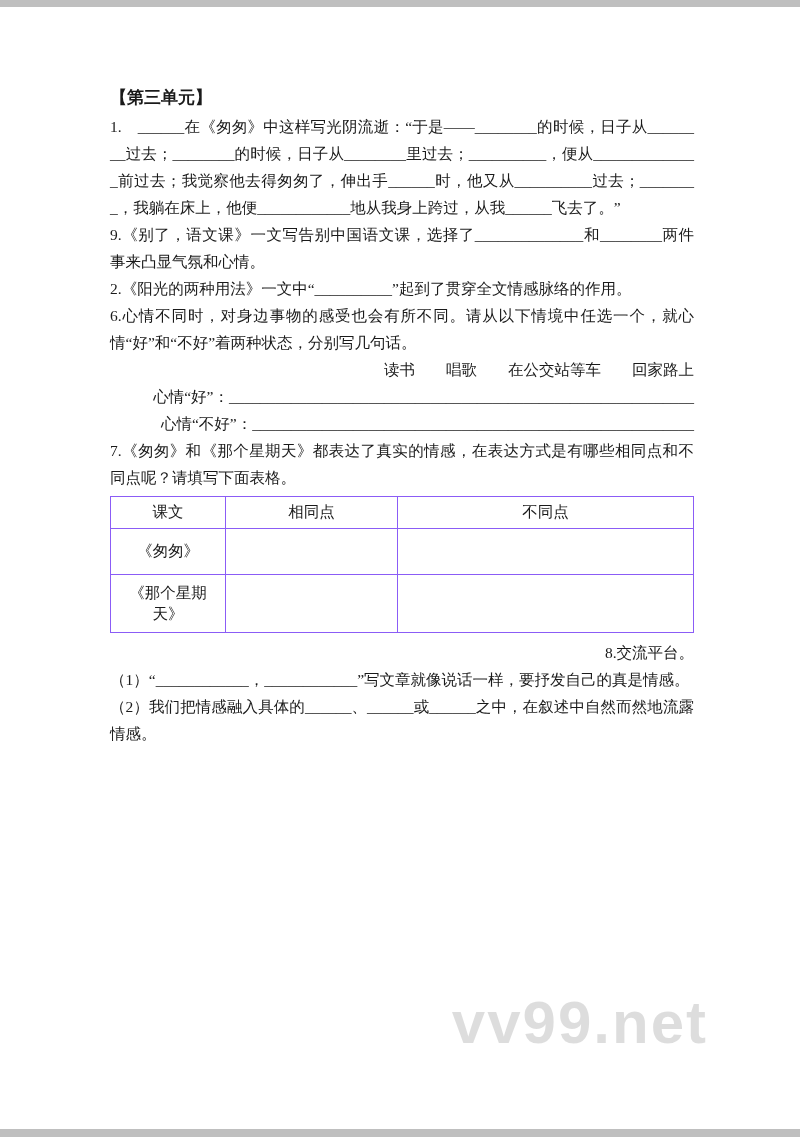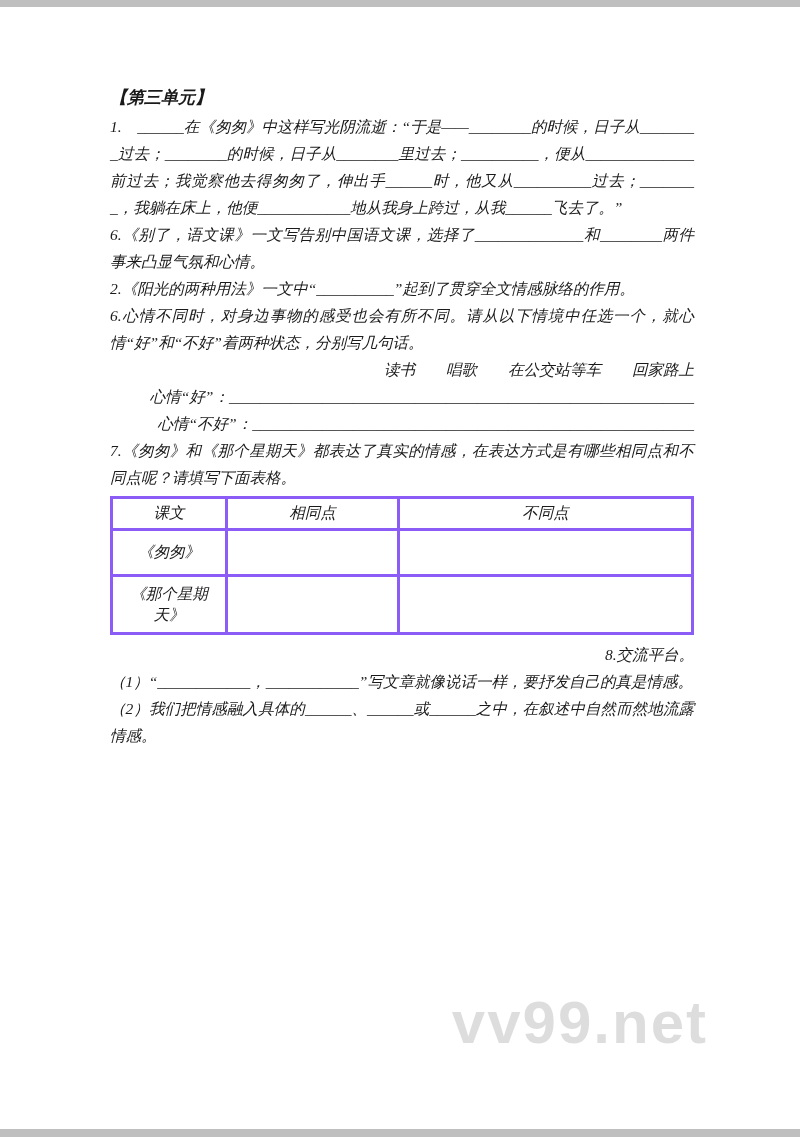--- a/index.html
+++ b/index.html
@@ -19,21 +19,20 @@
     width: 100%;
     background: #bfbfbf;
   }
   .edge-bar.top { top: 0; height: 7px; }
   .edge-bar.bottom { bottom: 0; height: 8px; }
   .content {
     position: absolute;
     left: 110px;
     top: 84px;
     width: 584px;
-    font-style: italic;
   }
   .doc-title {
     font-weight: bold;
     font-size: 17px;
     line-height: 27px;
     margin-bottom: 2px;
   }
   .para {
     font-size: 15.5px;
     line-height: 27px;
@@ -42,21 +41,21 @@
     white-space: pre-wrap;
   }
   .para.tight { text-align: right; }
   table.compare {
     width: 100%;
     border-collapse: collapse;
     margin: 5px 0 6px 0;
     table-layout: fixed;
   }
   table.compare td, table.compare th {
-    border: 3px solid #8b5cf6;
+    border: 1px solid #8b5cf6;
     font-size: 15.5px;
     font-weight: normal;
     text-align: center;
     vertical-align: middle;
     padding: 2px 4px;
   }
   .col-course { width: 115px; }
   .col-same { width: 172px; }
   tr.hdr-row { height: 32px; }
   tr.row-1 { height: 46px; }
@@ -79,21 +78,21 @@
 
 <div class="page">
 
   <div class="edge-bar top"></div>
 
   <div class="content">
 
     <div class="doc-title">【第三单元】</div>
 
     <div class="para">1.　______在《匆匆》中这样写光阴流逝：“于是——________的时候，日子从________过去；________的时候，日子从________里过去；__________，便从______________前过去；我觉察他去得匆匆了，伸出手______时，他又从__________过去；________，我躺在床上，他便____________地从我身上跨过，从我______飞去了。”</div>
-    <div class="para">6.《别了，语文课》一文写告别中国语文课，选择了______________和________两件事来凸显气氛和心情。</div>
+    <div class="para">9.《别了，语文课》一文写告别中国语文课，选择了______________和________两件事来凸显气氛和心情。</div>
     <div class="para">2.《阳光的两种用法》一文中“__________”起到了贯穿全文情感脉络的作用。</div>
     <div class="para">6.心情不同时，对身边事物的感受也会有所不同。请从以下情境中任选一个，就心情“好”和“不好”着两种状态，分别写几句话。</div>
     <div class="para tight">读书　　唱歌　　在公交站等车　　回家路上</div>
     <div class="para tight">心情“好”：____________________________________________________________</div>
     <div class="para tight">心情“不好”：_________________________________________________________</div>
     <div class="para">7.《匆匆》和《那个星期天》都表达了真实的情感，在表达方式是有哪些相同点和不同点呢？请填写下面表格。</div>
 
     <table class="compare">
       <tbody>
           <tr class="hdr-row">

